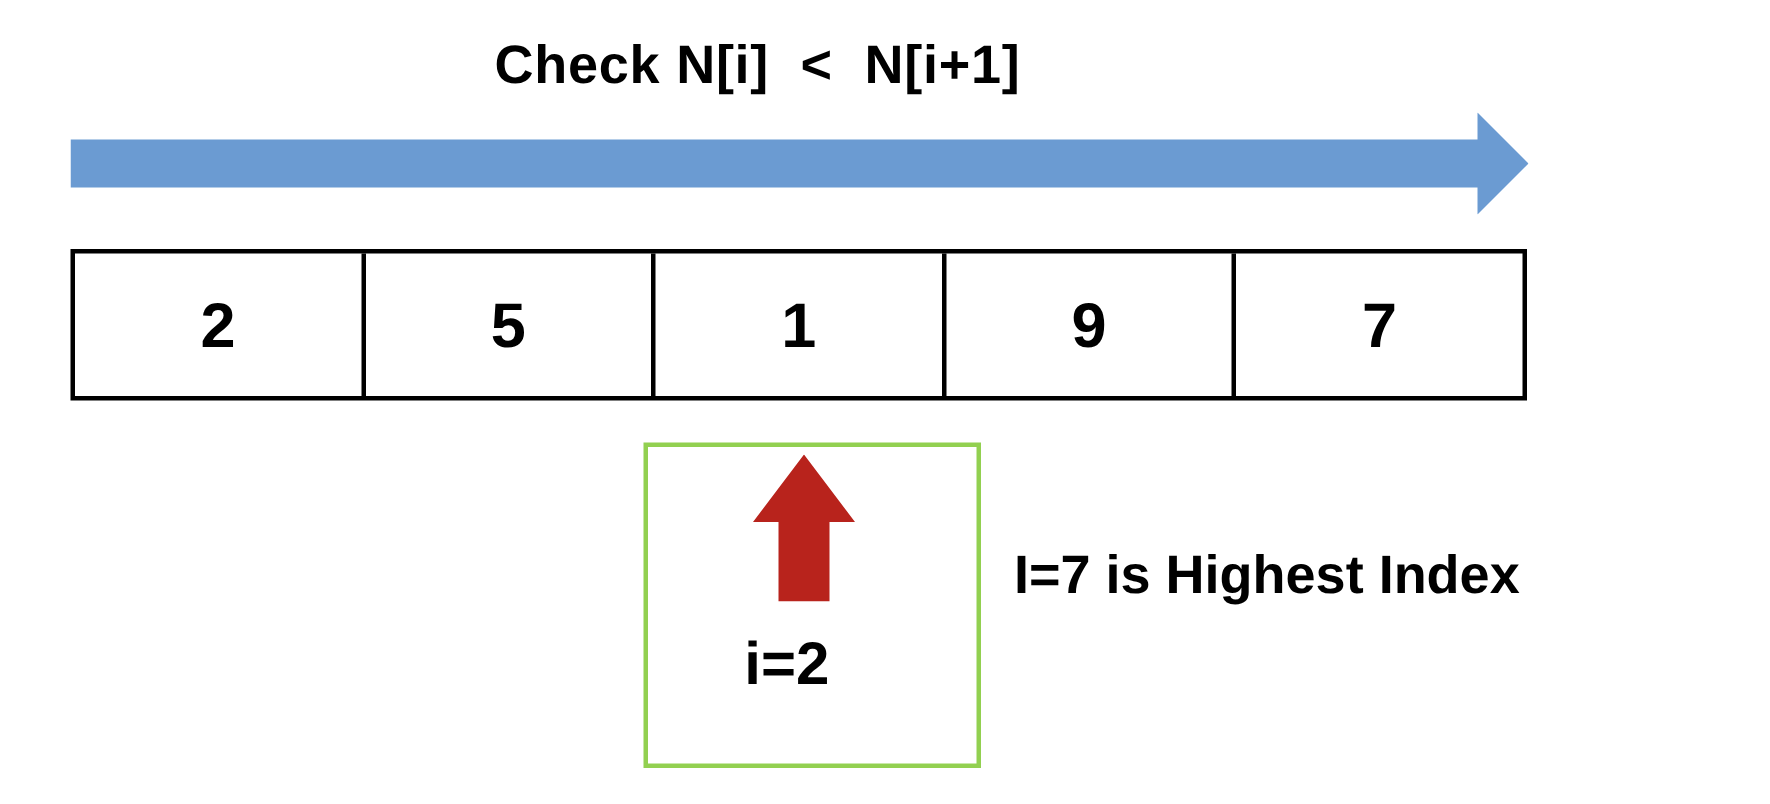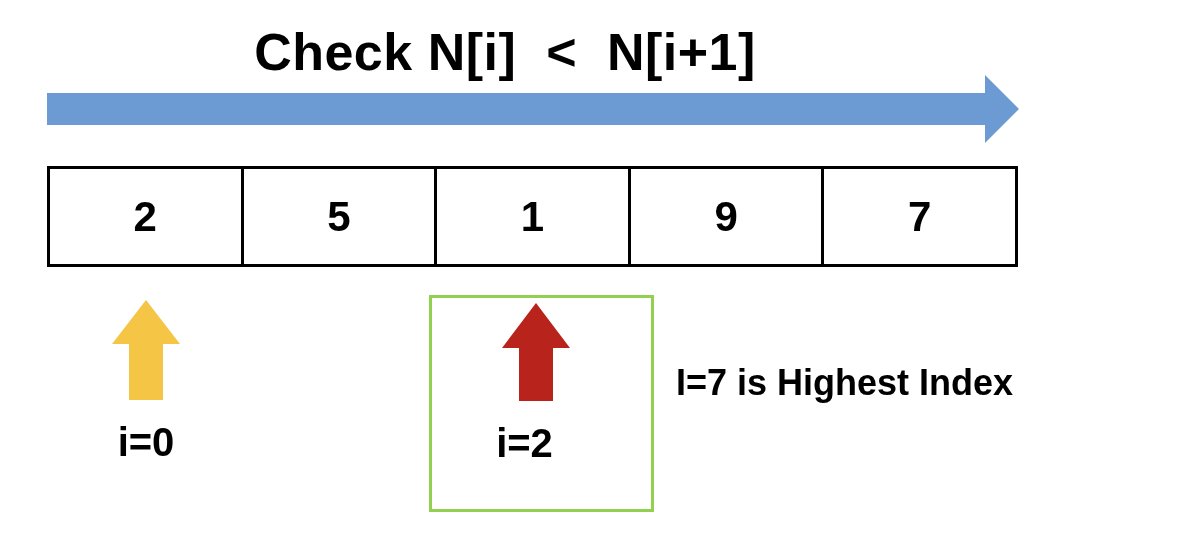--- a/index.html
+++ b/index.html
@@ -18,21 +18,21 @@
     overflow: hidden;
   }
 
   
   #title {
     position: absolute;
     left: 0;
     top: 22px;
     width: 1010px;
     text-align: center;
-    font-size: 52px;
+    font-size: 36px;
     font-weight: bold;
     color: #000000;
     letter-spacing: 0.5px;
     white-space: pre;
   }
 
   
   #direction-arrow {
     position: absolute;
     left: 47px;
@@ -152,26 +152,20 @@
       <span>1</span>
     </div>
     <div class="array-cell">
       <span>9</span>
     </div>
     <div class="array-cell">
       <span>7</span>
     </div>
   </div>
 
-  <div class="pointer" id="pointer-start">
-    <svg class="pointer-arrow" width="136" height="100" viewBox="0 0 136 100" xmlns="http://www.w3.org/2000/svg">
-      <polygon points="68,0 102,44 85,44 85,100 51,100 51,44 34,44" fill="#F5C546"></polygon>
-    </svg>
-    <div class="pointer-label">i=0</div>
-  </div>
 
   <div id="highlight-box">
     <div class="pointer" id="pointer-current">
       <svg class="pointer-arrow" width="219" height="98" viewBox="0 0 219 98" xmlns="http://www.w3.org/2000/svg">
         <polygon points="104,0 138,45 121,45 121,98 87,98 87,45 70,45" fill="#B8231C"></polygon>
       </svg>
       <div class="pointer-label">i=2</div>
     </div>
   </div>
 

